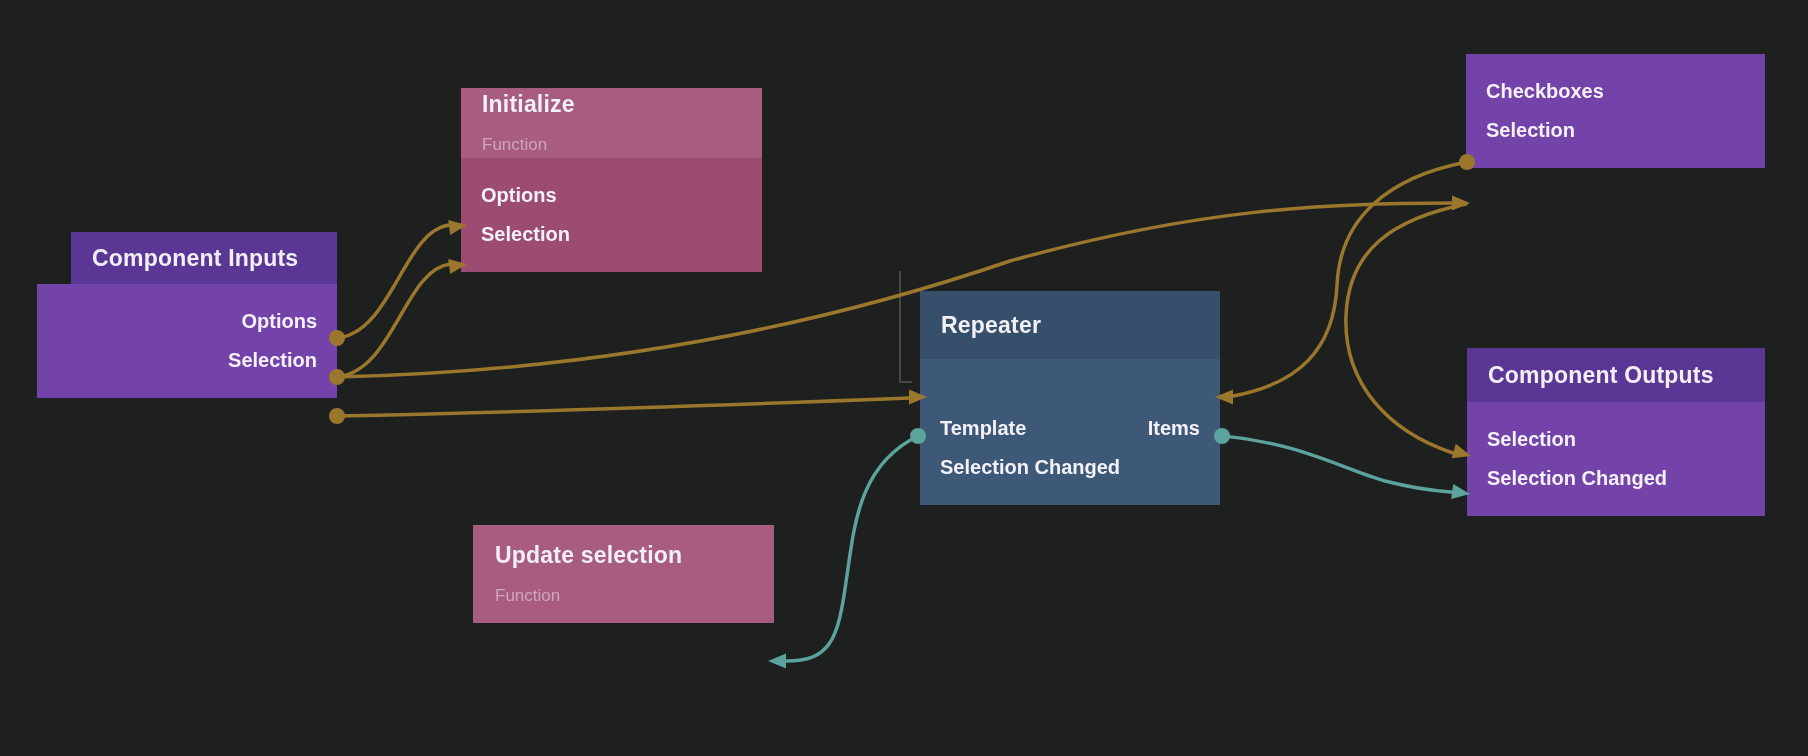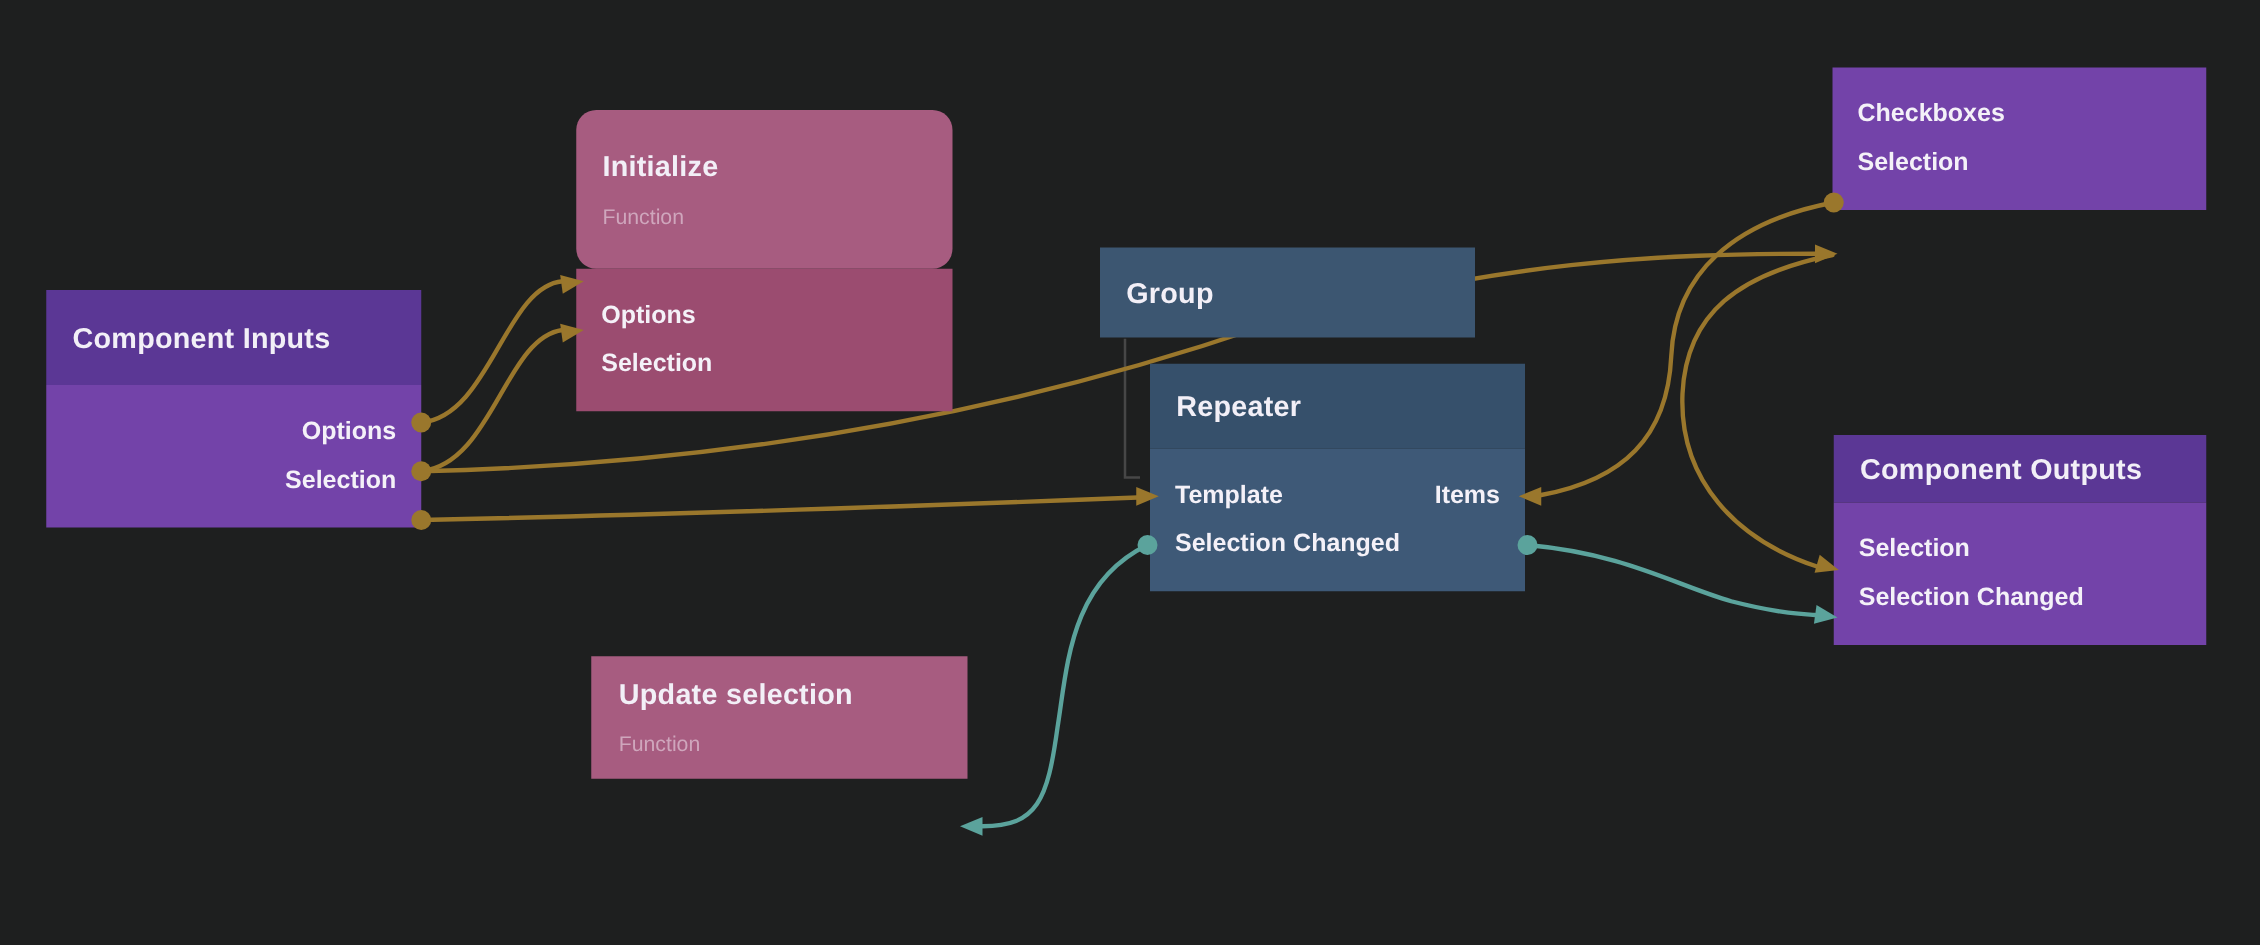--- a/index.html
+++ b/index.html
@@ -27,34 +27,34 @@
   }
   .wire-layer{position:absolute;left:0;top:0;width:1808px;height:756px;pointer-events:none;}
   .wire-layer path{pointer-events:stroke;}
   .node{position:absolute;color:var(--title-text);}
   .node-header{display:flex;flex-direction:column;justify-content:center;padding:0 21px;}
   .node-title{font-size:23px;font-weight:600;letter-spacing:.2px;white-space:nowrap;}
   .node-subtitle{font-size:17px;font-weight:400;color:var(--subtitle-text);white-space:nowrap;margin-top:17px;}
   .node-body{padding:18px 20px;}
   .port-row{height:39px;line-height:39px;font-size:20px;color:var(--port-text);white-space:nowrap;font-weight:bold;}
   .port-row.right{text-align:right;}
-  .port-row.split{display:flex;justify-content:space-between;}
+  .port-row.split{display:flex;justify-content:space-between;margin-top:32px;}
   
   .purple .node-header{background:var(--purple-header);}
   .purple .node-body{background:var(--purple-body);}
   .pink .node-header{background:var(--pink-header);}
   .pink .node-body{background:var(--pink-body);}
   .blue .node-header{background:var(--blue-header);}
   .blue .node-body{background:var(--blue-body);}
   .group-node{background:var(--group-fill);display:flex;flex-direction:column;justify-content:center;padding:0 21px;}
   
   #comp-inputs{left:37px;top:232px;width:300px;}
-  #comp-inputs .node-header{height:76px;}
+  #comp-inputs .node-header{height:52px;margin-left:34px;}
   #initialize{left:461px;top:88px;width:301px;}
-  #initialize .node-header{height:127px;border-radius:16px;}
+  #initialize .node-header{height:70px;}
   #group{left:880px;top:198px;width:300px;height:72px;}
   #repeater{left:920px;top:291px;width:300px;}
   #repeater .node-header{height:68px;justify-content:center;}
   #comp-object{left:1466px;top:54px;width:299px;}
   #comp-object .node-header{height:72px;}
   #comp-outputs{left:1467px;top:348px;width:298px;}
   #comp-outputs .node-header{height:54px;}
   #update-selection{left:473px;top:525px;width:301px;}
   #update-selection .node-header{height:98px;padding-left:22px;}
   .wire{fill:none;stroke-width:3.5px;stroke-linecap:round;}
@@ -97,23 +97,20 @@
     <div class="node-header">
       <div class="node-title">Initialize</div>
       <div class="node-subtitle">Function</div>
     </div>
     <div class="node-body">
       <div class="port-row">Options</div>
       <div class="port-row">Selection</div>
     </div>
   </div>
 
-  <div class="node group-node" id="group">
-    <div class="node-title">Group</div>
-  </div>
 
   <div class="node blue" id="repeater">
     <div class="node-header">
       <div class="node-title">Repeater</div>
     </div>
     <div class="node-body">
       <div class="port-row split">
         <span>Template</span>
         <span>Items</span>
       </div>

